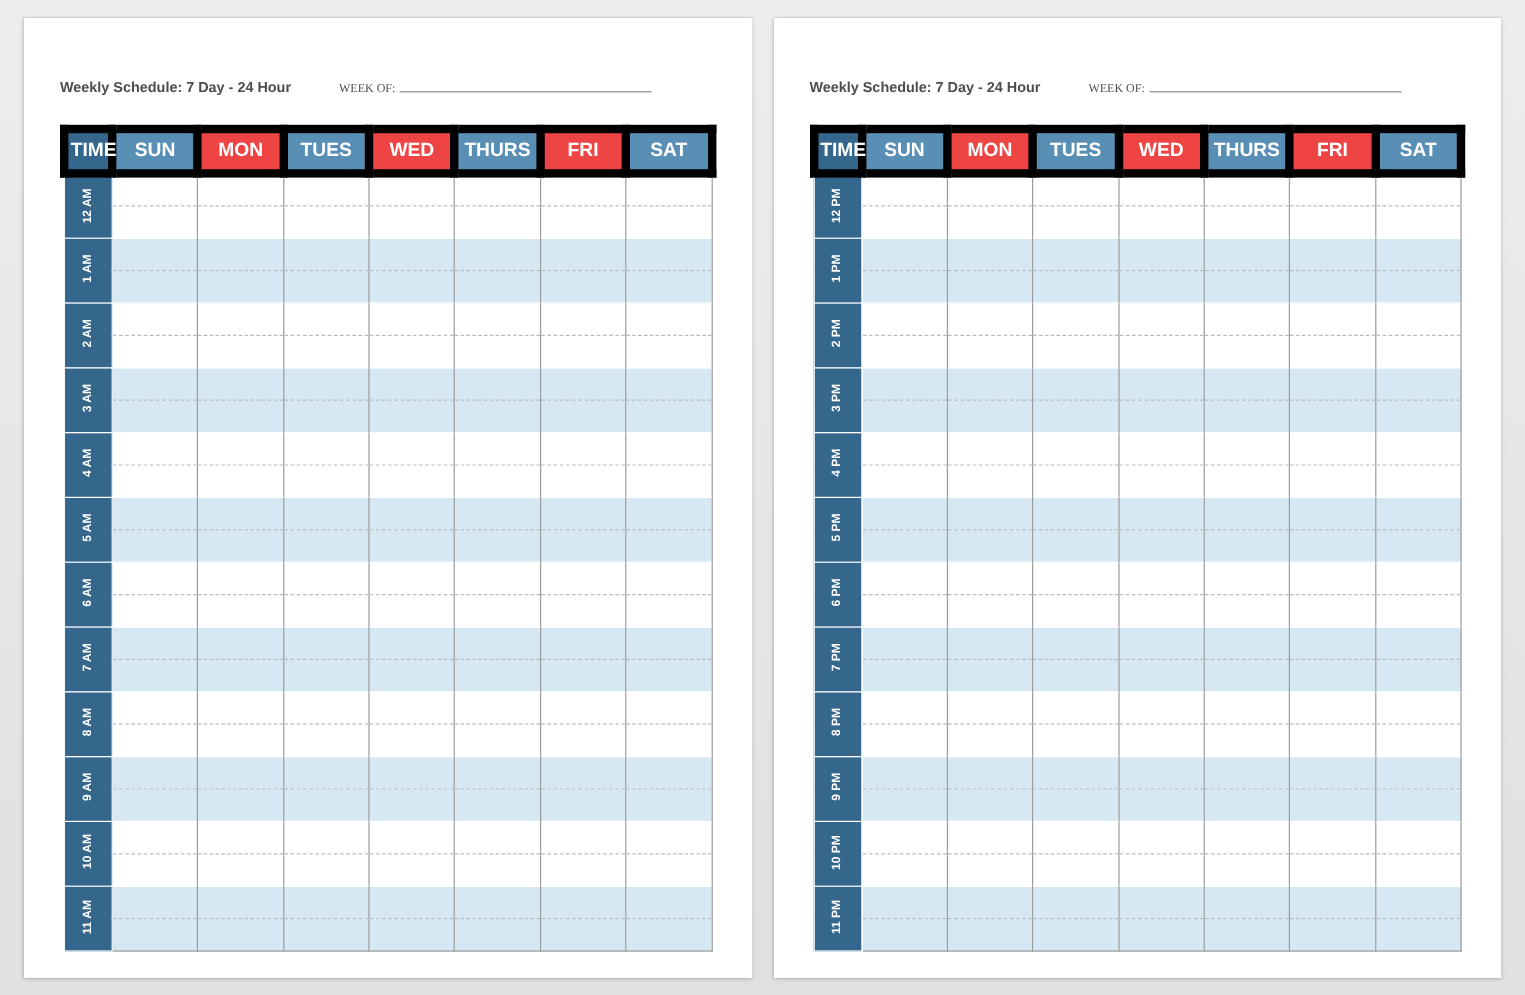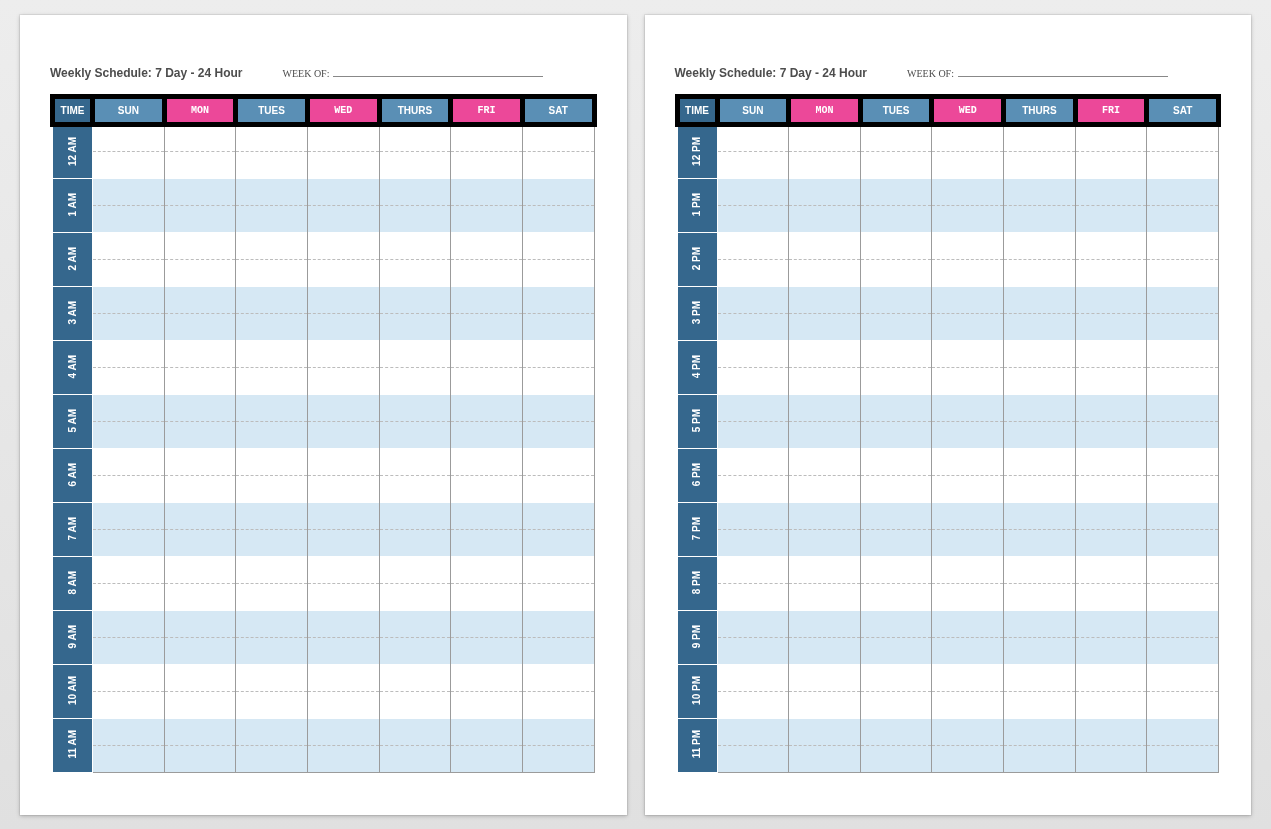--- a/index.html
+++ b/index.html
@@ -14,21 +14,21 @@
   .page {
     background: #ffffff;
     width: 610px;
     height: 800px;
     box-shadow: 0 1px 4px rgba(0,0,0,0.25), 0 0 0 1px rgba(0,0,0,0.05);
     padding: 50px 30px 30px 30px;
   }
   .page-header {
     display: flex;
     align-items: baseline;
-    margin-bottom: 14px;
+    margin-bottom: 24px;
     text-align: center;
   }
   .title {
     font-size: 12px;
     font-weight: bold;
     color: #4d4d4d;
     margin-right: 40px;
   }
   .week-of-label {
     font-size: 10px;
@@ -42,35 +42,34 @@
     height: 12px;
     max-width: 210px;
   }
 
   table.schedule {
     border-collapse: collapse;
     width: 100%;
     table-layout: fixed;
   }
   table.schedule th {
-    font-size: 10px;
+    font-size: 16px;
     font-weight: bold;
     color: #ffffff;
     text-align: center;
     padding: 6px 2px;
-    border: 5px solid #000000;
+    border: 7px solid #000000;
     background: #5a8fb5; 
   }
   table.schedule th.time-head {
     background: #35678d;
     width: 40px;
   }
   table.schedule th.dark {
-    background: #ec4899;
-    font-family: Liberation Mono, monospace;
+    background: #ef4444;
   }
 
   table.schedule td {
     border-left: 1px solid #9b9b9b;
     border-right: 1px solid #9b9b9b;
     border-top: none;
     border-bottom: none;
     padding: 0;
     height: 27px;
   }

